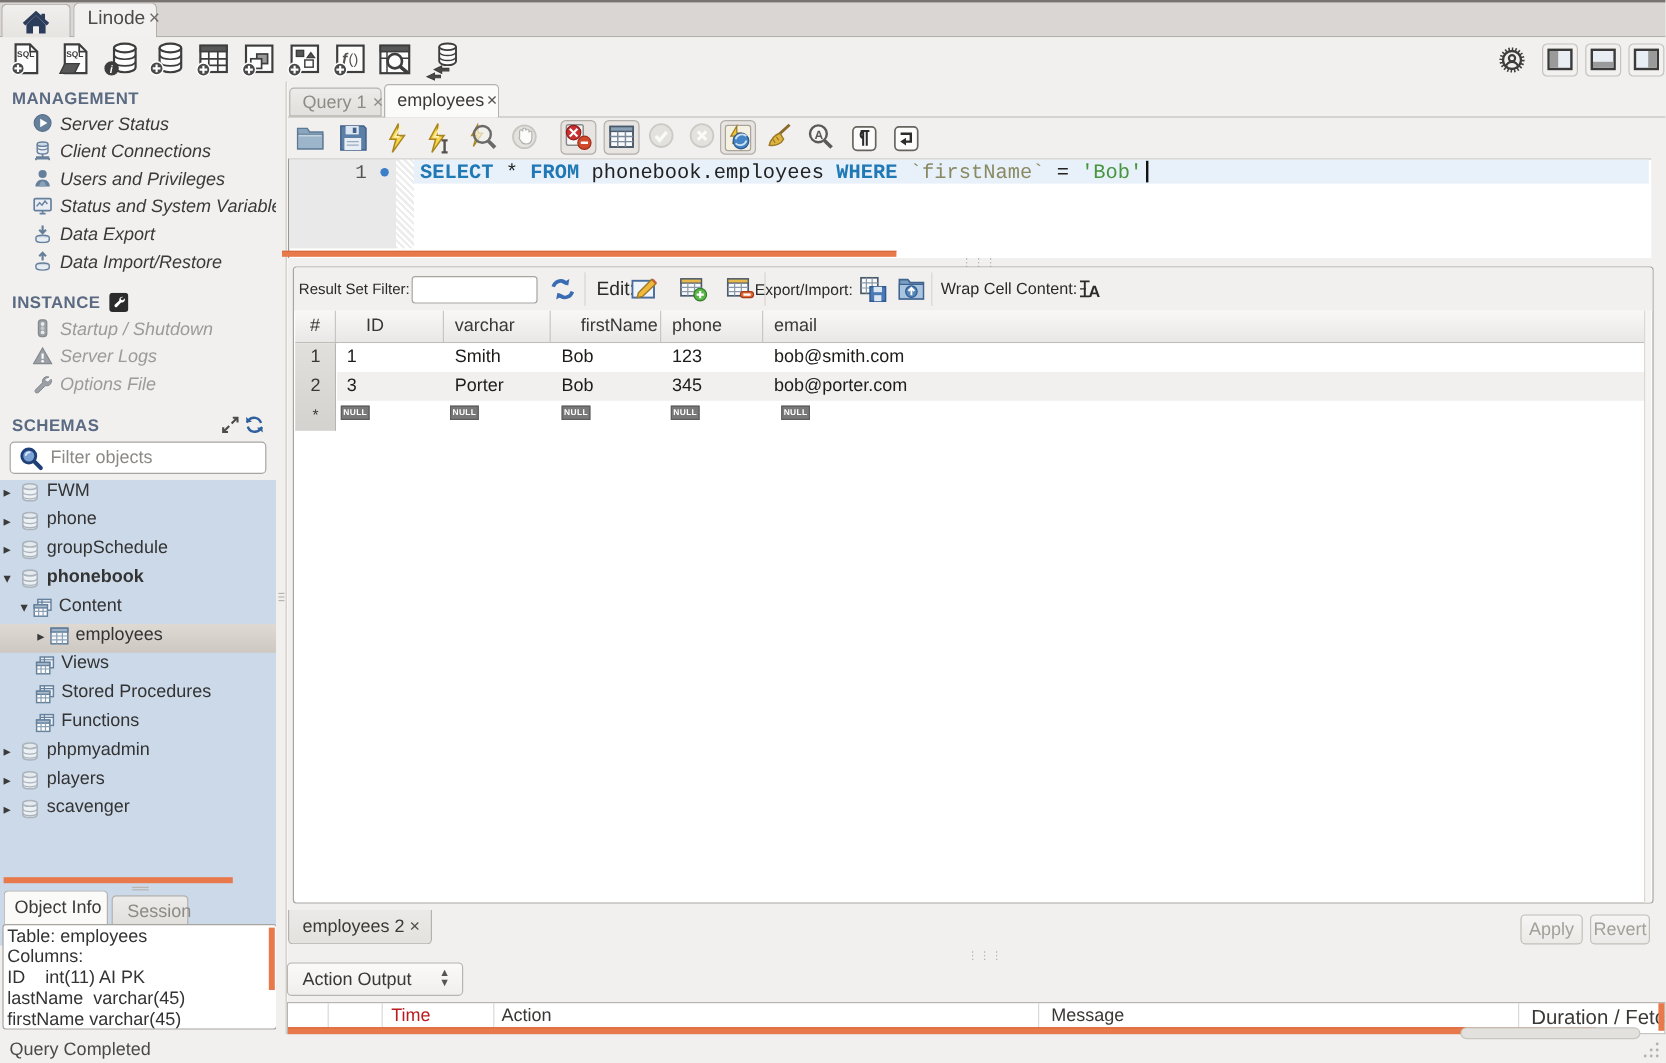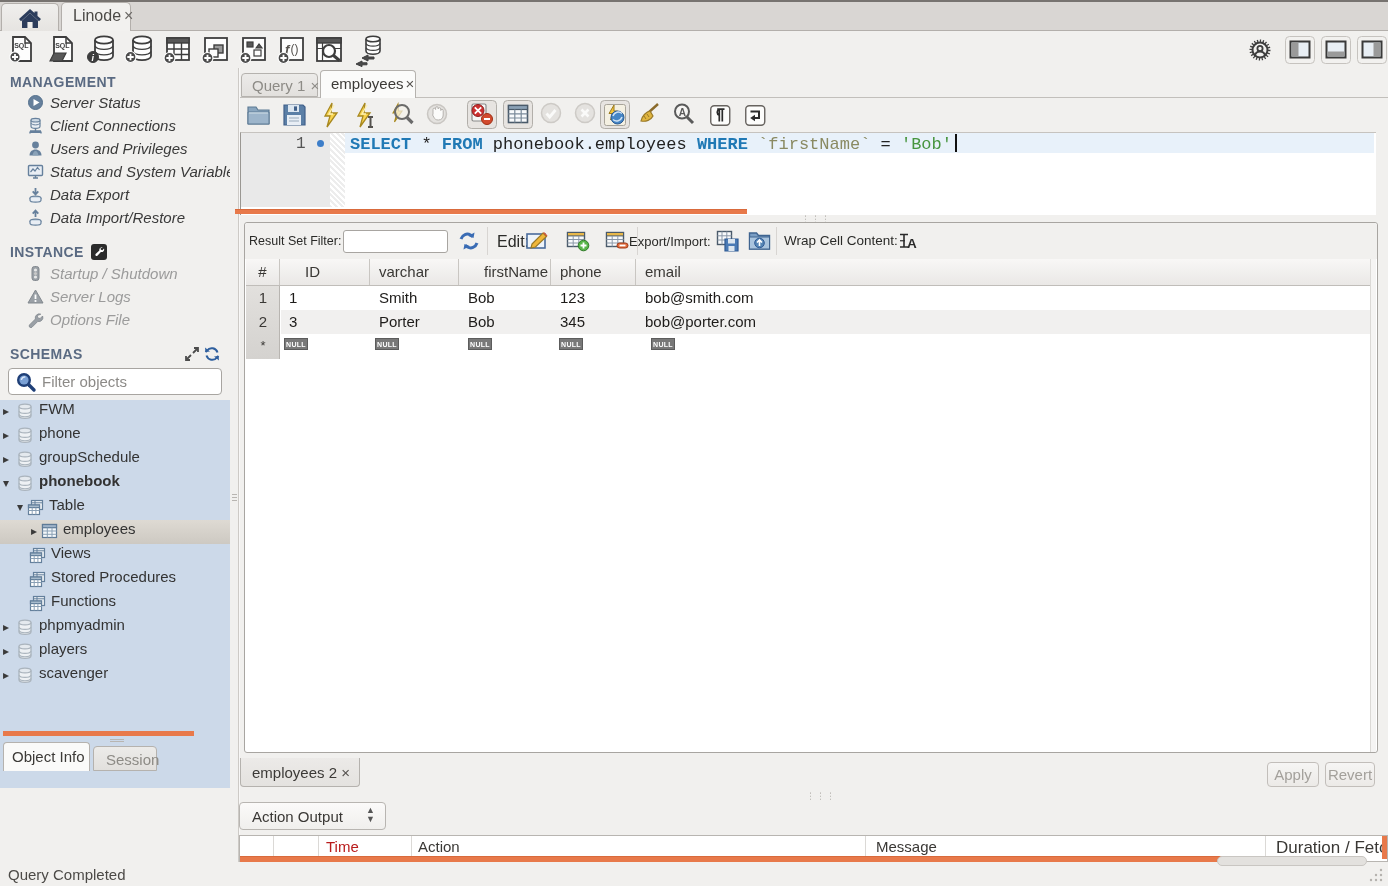--- a/index.html
+++ b/index.html
@@ -239,21 +239,21 @@
           <use href="#s-db"></use>
         </svg><span class="tt">phone</span></div>
     <div class="abs tr" style="top:48px;"><span class="tri">▸</span><svg class="tdb" width="18" height="18" viewBox="0 0 18 18">
           <use href="#s-db"></use>
         </svg><span class="tt">groupSchedule</span></div>
     <div class="abs tr" style="top:72px;"><span class="tri">▾</span><svg class="tdb" width="18" height="18" viewBox="0 0 18 18">
           <use href="#s-db"></use>
         </svg><span class="tt" style="font-weight:bold;">phonebook</span></div>
     <div class="abs tr" style="top:96px;left:14px;"><span class="tri">▾</span><svg class="tfo" width="17" height="17" viewBox="0 0 17 17">
           <use href="#s-fold2"></use>
-        </svg><span class="tt">Table</span></div>
+        </svg><span class="tt">Content</span></div>
     <div class="abs" style="top:120px;left:0;width:230px;height:24px;background:linear-gradient(#dedad3,#cdc9c2);"></div>
     <div class="abs tr" style="top:120px;left:28px;"><span class="tri">▸</span><svg class="ttb" width="17" height="17" viewBox="0 0 17 17">
           <use href="#s-grid16"></use>
         </svg><span class="tt">employees</span></div>
     <div class="abs tr" style="top:144px;left:29px;"><svg class="tfo" width="17" height="17" viewBox="0 0 17 17">
           <use href="#s-fold2"></use>
         </svg><span class="tt">Views</span></div>
     <div class="abs tr" style="top:168px;left:29px;"><svg class="tfo" width="17" height="17" viewBox="0 0 17 17">
           <use href="#s-fold2"></use>
         </svg><span class="tt">Stored Procedures</span></div>
@@ -270,20 +270,28 @@
           <use href="#s-db"></use>
         </svg><span class="tt">scavenger</span></div>
   </div>
   <div class="abs" style="left:3px;top:663px;width:191px;height:5px;background:#e8794a;"></div>
   <div class="abs" style="left:110px;top:671px;width:14px;height:3px;border-top:1px solid #b8b5b1;border-bottom:1px solid #b8b5b1;"></div>
 
   <div class="abs" style="left:93px;top:678px;width:64px;height:25px;background:linear-gradient(#ecebe9,#e2e0dd);border:1px solid #b5b2ae;border-radius:4px 4px 0 0;"></div>
   <div class="abs" style="left:106px;top:683px;font-size:15px;color:#8d8b86;">Session</div>
   <div class="abs" style="left:3px;top:674px;width:87px;height:29px;background:#fafaf9;border:1px solid #b5b2ae;border-bottom:none;border-radius:4px 4px 0 0;"></div>
   <div class="abs" style="left:12px;top:680px;font-size:15px;color:#3c3a37;">Object Info</div>
+  <div class="abs" style="left:2px;top:702px;width:229px;height:88px;background:#fff;border:1px solid #a8a5a1;border-radius:3px;overflow:hidden;">
+    <div style="font-size:15px;color:#333;line-height:17.2px;padding:1px 0 0 3px;white-space:pre;">Table: employees
+Columns:
+ID&nbsp;&nbsp;&nbsp;&nbsp;int(11) AI PK
+lastName&nbsp;&nbsp;varchar(45)
+firstName varchar(45)</div>
+    <div class="abs" style="right:1px;top:2px;width:5px;height:52px;background:#e8794a;"></div>
+  </div>
 </div>
 <style>
 .sbi { left:27px; height:23px; font-size:15px; color:#3a3a3a; white-space:nowrap; width:210px; overflow:hidden;font-style:italic; }
 .sbi.gray { color:#9b9b9b; }
 .sic { display:inline-block; width:17px; height:17px; margin-right:6px; vertical-align:-3px; }
 .tr { left:0; height:24px; font-size:15px; color:#333; white-space:nowrap; }
 .tri { display:inline-block; width:13px; color:#3a3a3a; font-size:12px; padding-left:3px; vertical-align:1px; }
 .tt { margin-left:5px; vertical-align:2px; }
 .tdb { margin-left:3px; } .tdb,.tfo,.ttb { vertical-align:-4px; }
 </style>

